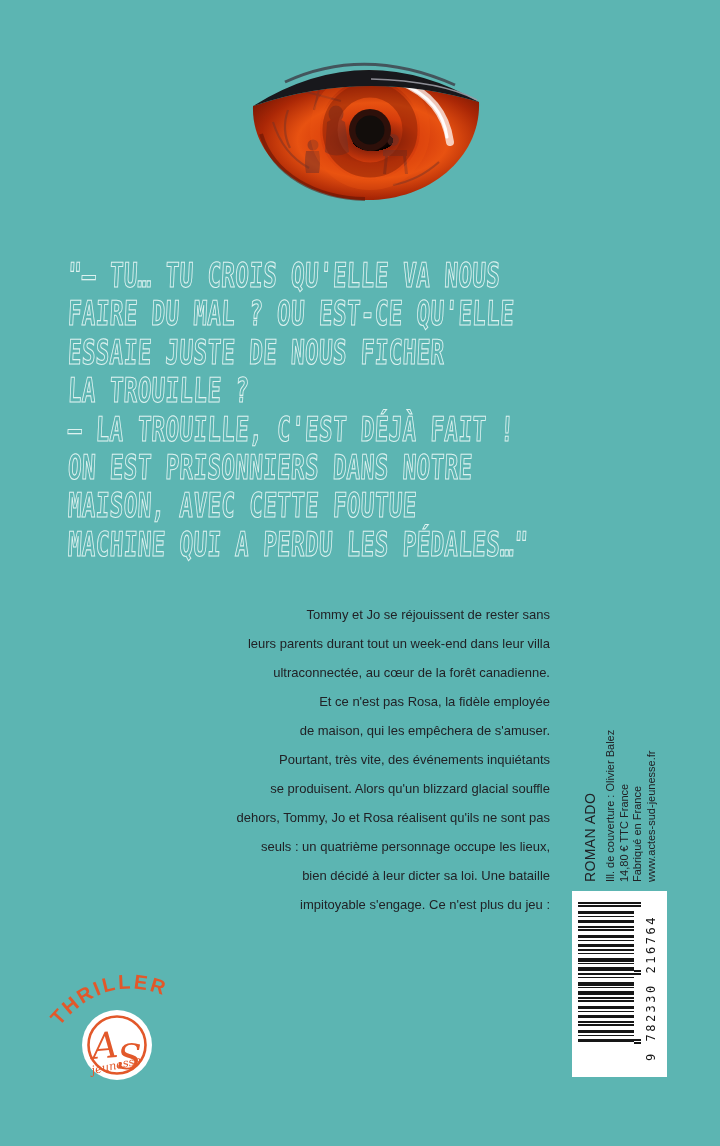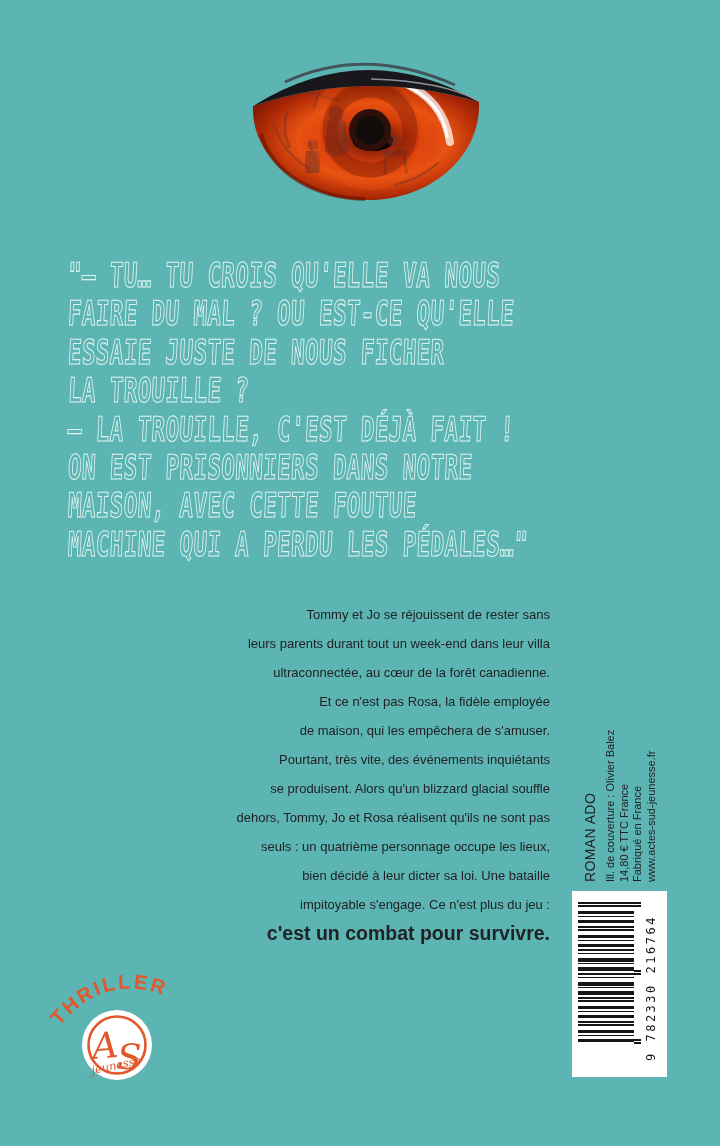--- a/index.html
+++ b/index.html
@@ -157,21 +157,20 @@
 leurs parents durant tout un week-end dans leur villa
 ultraconnectée, au cœur de la forêt canadienne.
 Et ce n'est pas Rosa, la fidèle employée
 de maison, qui les empêchera de s'amuser.
 Pourtant, très vite, des événements inquiétants
 se produisent. Alors qu'un blizzard glacial souffle
 dehors, Tommy, Jo et Rosa réalisent qu'ils ne sont pas
 seuls : un quatrième personnage occupe les lieux,
 bien décidé à leur dicter sa loi. Une bataille
 impitoyable s'engage. Ce n'est plus du jeu :</div>
-  <div id="synopsis-bold">c'est un combat pour survivre.</div>
 
   <div id="spine-info">
     <div id="spine-category">ROMAN ADO</div>
     <div class="spine-line">Ill. de couverture : Olivier Balez</div>
     <div class="spine-line">14,80 € TTC France</div>
     <div class="spine-line">Fabriqué en France</div>
     <div class="spine-line">www.actes-sud-jeunesse.fr</div>
   </div>
 
   <div id="barcode">

